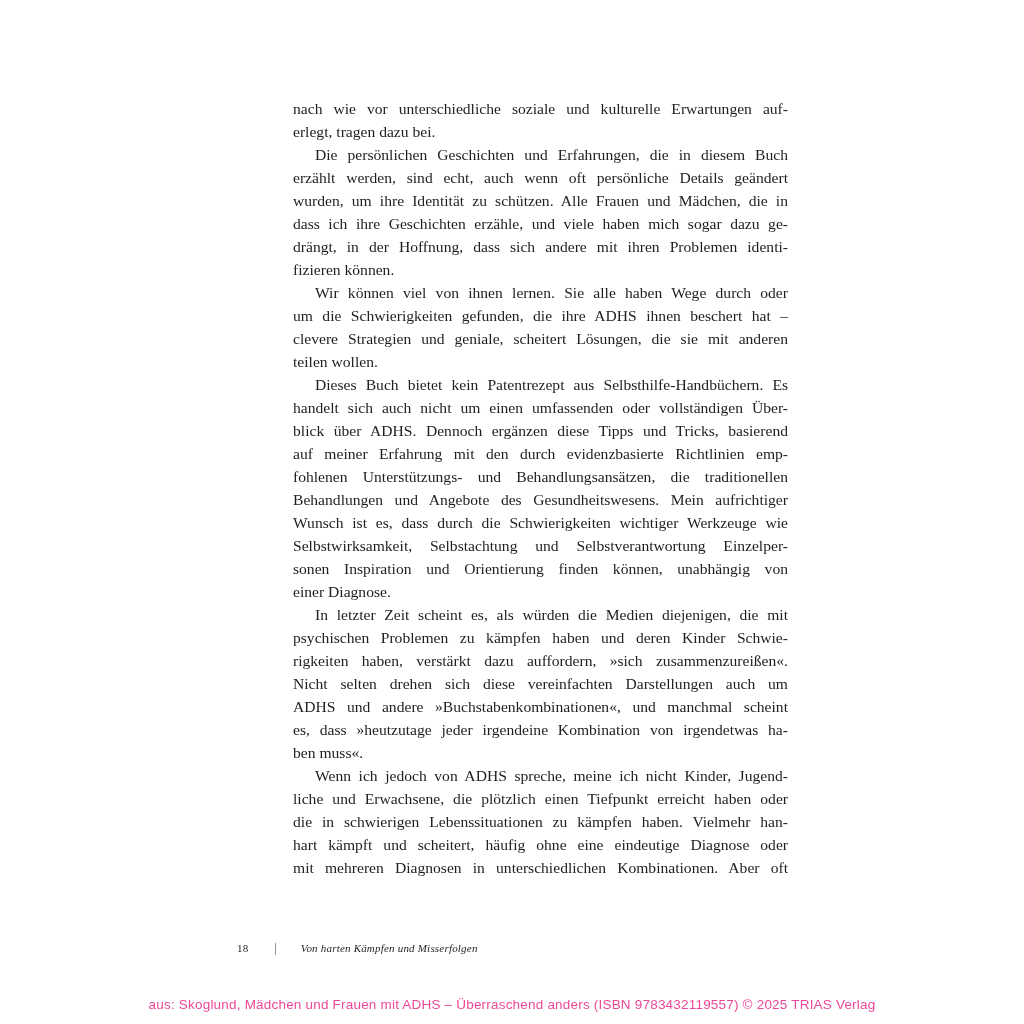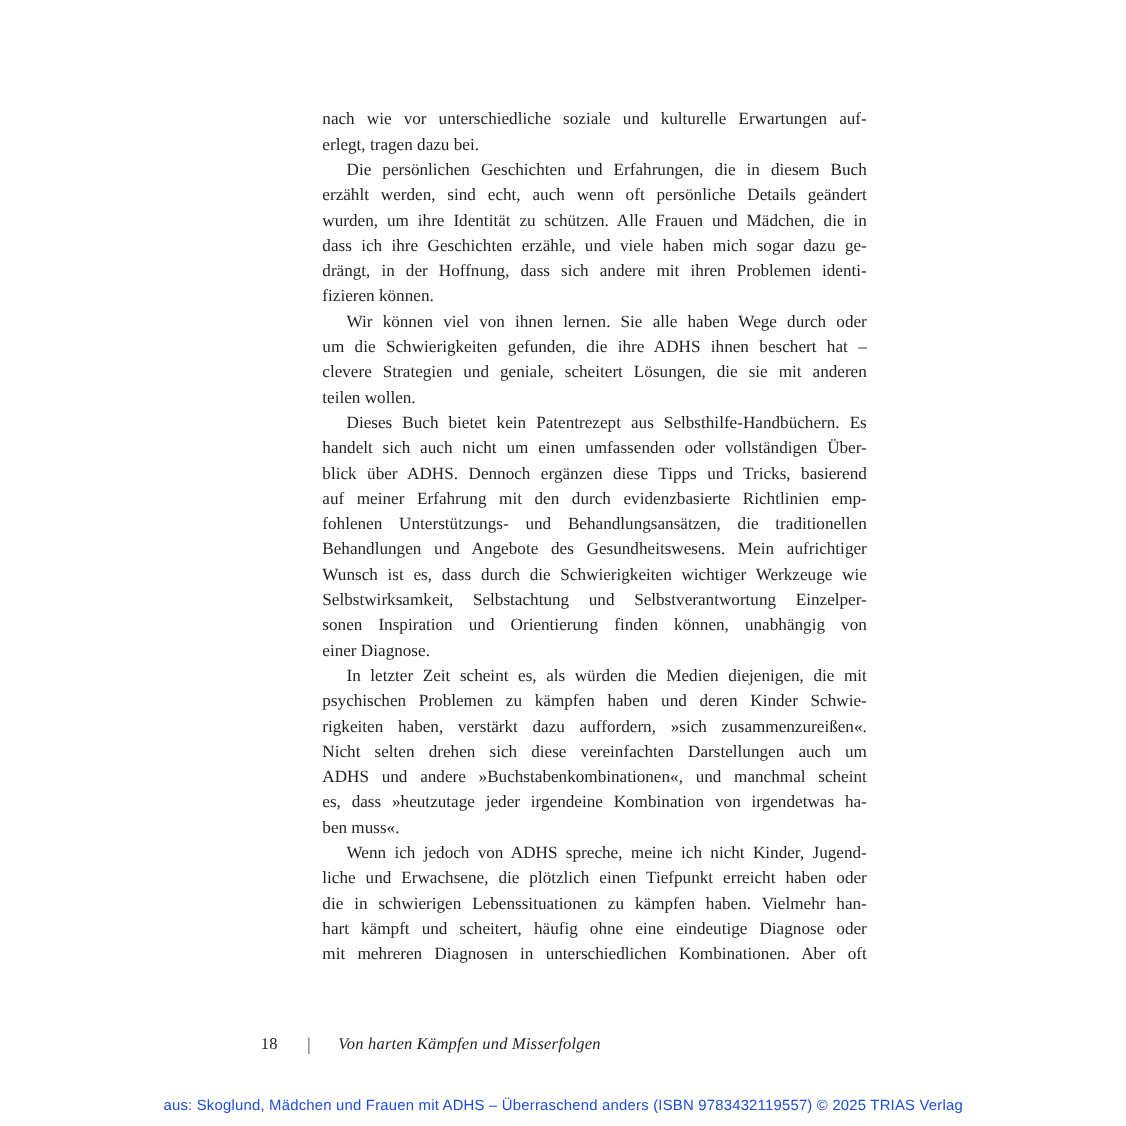--- a/index.html
+++ b/index.html
@@ -20,21 +20,21 @@
   }
   .line {
     text-align: justify;
     text-align-last: justify;
   }
   .line.endline { text-align-last: left; }
   .line.indent { text-indent: 22px; }
   .running-footer {
     position: absolute;
     left: 237px; top: 942px;
-    font-size: 15px;
+    font-size: 11px;
     color: #1e1e1e;
     letter-spacing: 0.2px;
   }
   .running-footer .pagenum { display: inline-block; }
   .running-footer .sep {
     display: inline-block;
     margin: 0 21px 0 23px;
     color: #3a3a3a;
     transform: scaleY(1.1);
   }
@@ -42,21 +42,21 @@
     display: inline-block;
     font-style: italic;
   }
   .attribution {
     position: absolute;
     left: 0; top: 997px;
     width: 1024px;
     text-align: center;
     font-family: "Liberation Sans", "DejaVu Sans", sans-serif;
     font-size: 13.5px;
-    color: #1d4ed8;
+    color: #ec4899;
     letter-spacing: 0.2px;
   }
 </style>
 </head>
 <body>
 
 <div class="text-block" id="body-text">
     <div class="line">nach wie vor unterschiedliche soziale und kulturelle Erwartungen auf-</div>
     <div class="line endline">erlegt, tragen dazu bei.</div>
     <div class="line indent">Die persönlichen Geschichten und Erfahrungen, die in diesem Buch</div>

